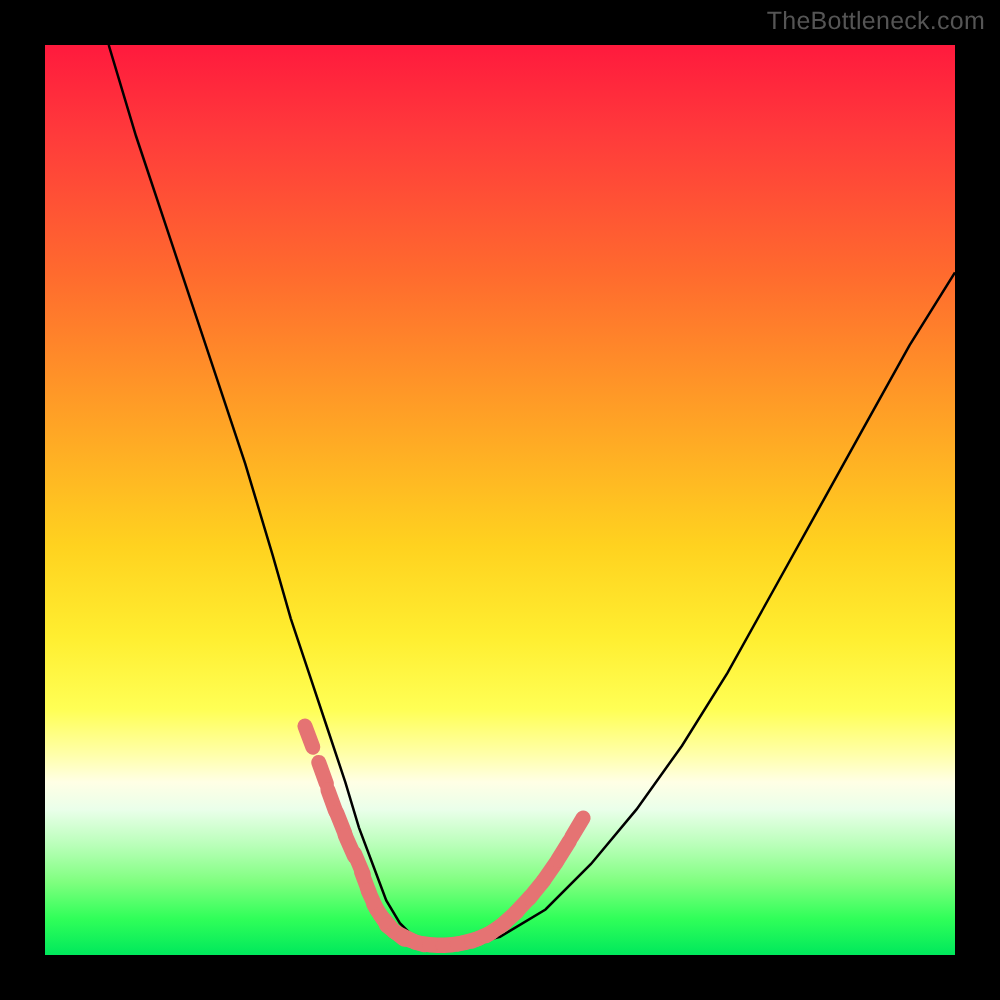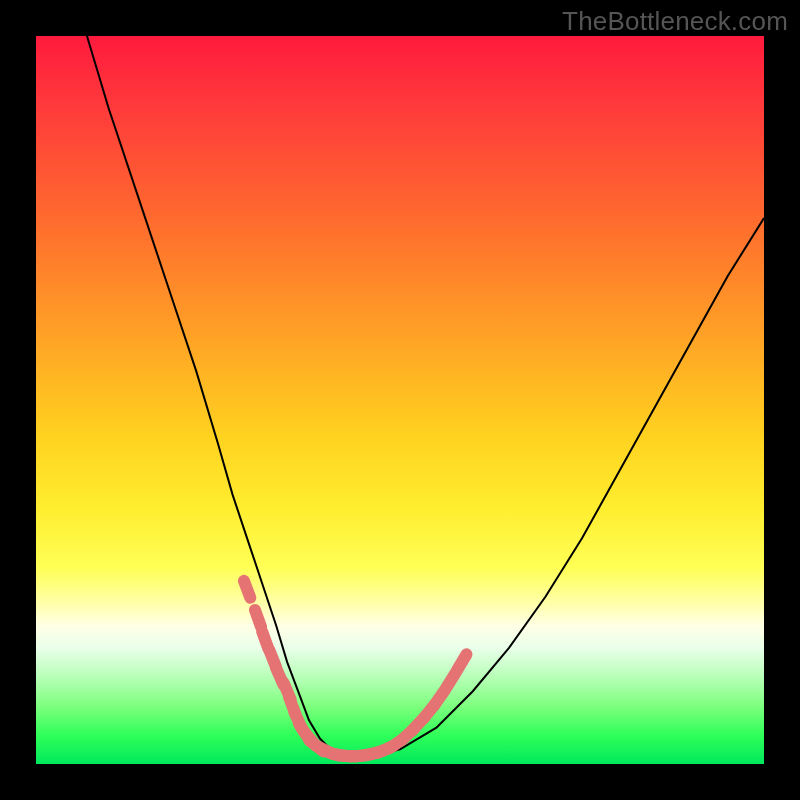--- a/index.html
+++ b/index.html
@@ -50,21 +50,21 @@
     position: absolute;
     inset: 0;
     width: 728px;
     height: 728px;
   }
   .watermark {
     position: absolute;
     top: 6px;
     right: 12px;
     color: #555;
-    font-size: 26px;
+    font-size: 20px;
     font-weight: 500;
     letter-spacing: 0.2px;
     user-select: none;
   }
 </style>
 </head>
 <body>
 
 <div class="frame">
   <div class="plot">

